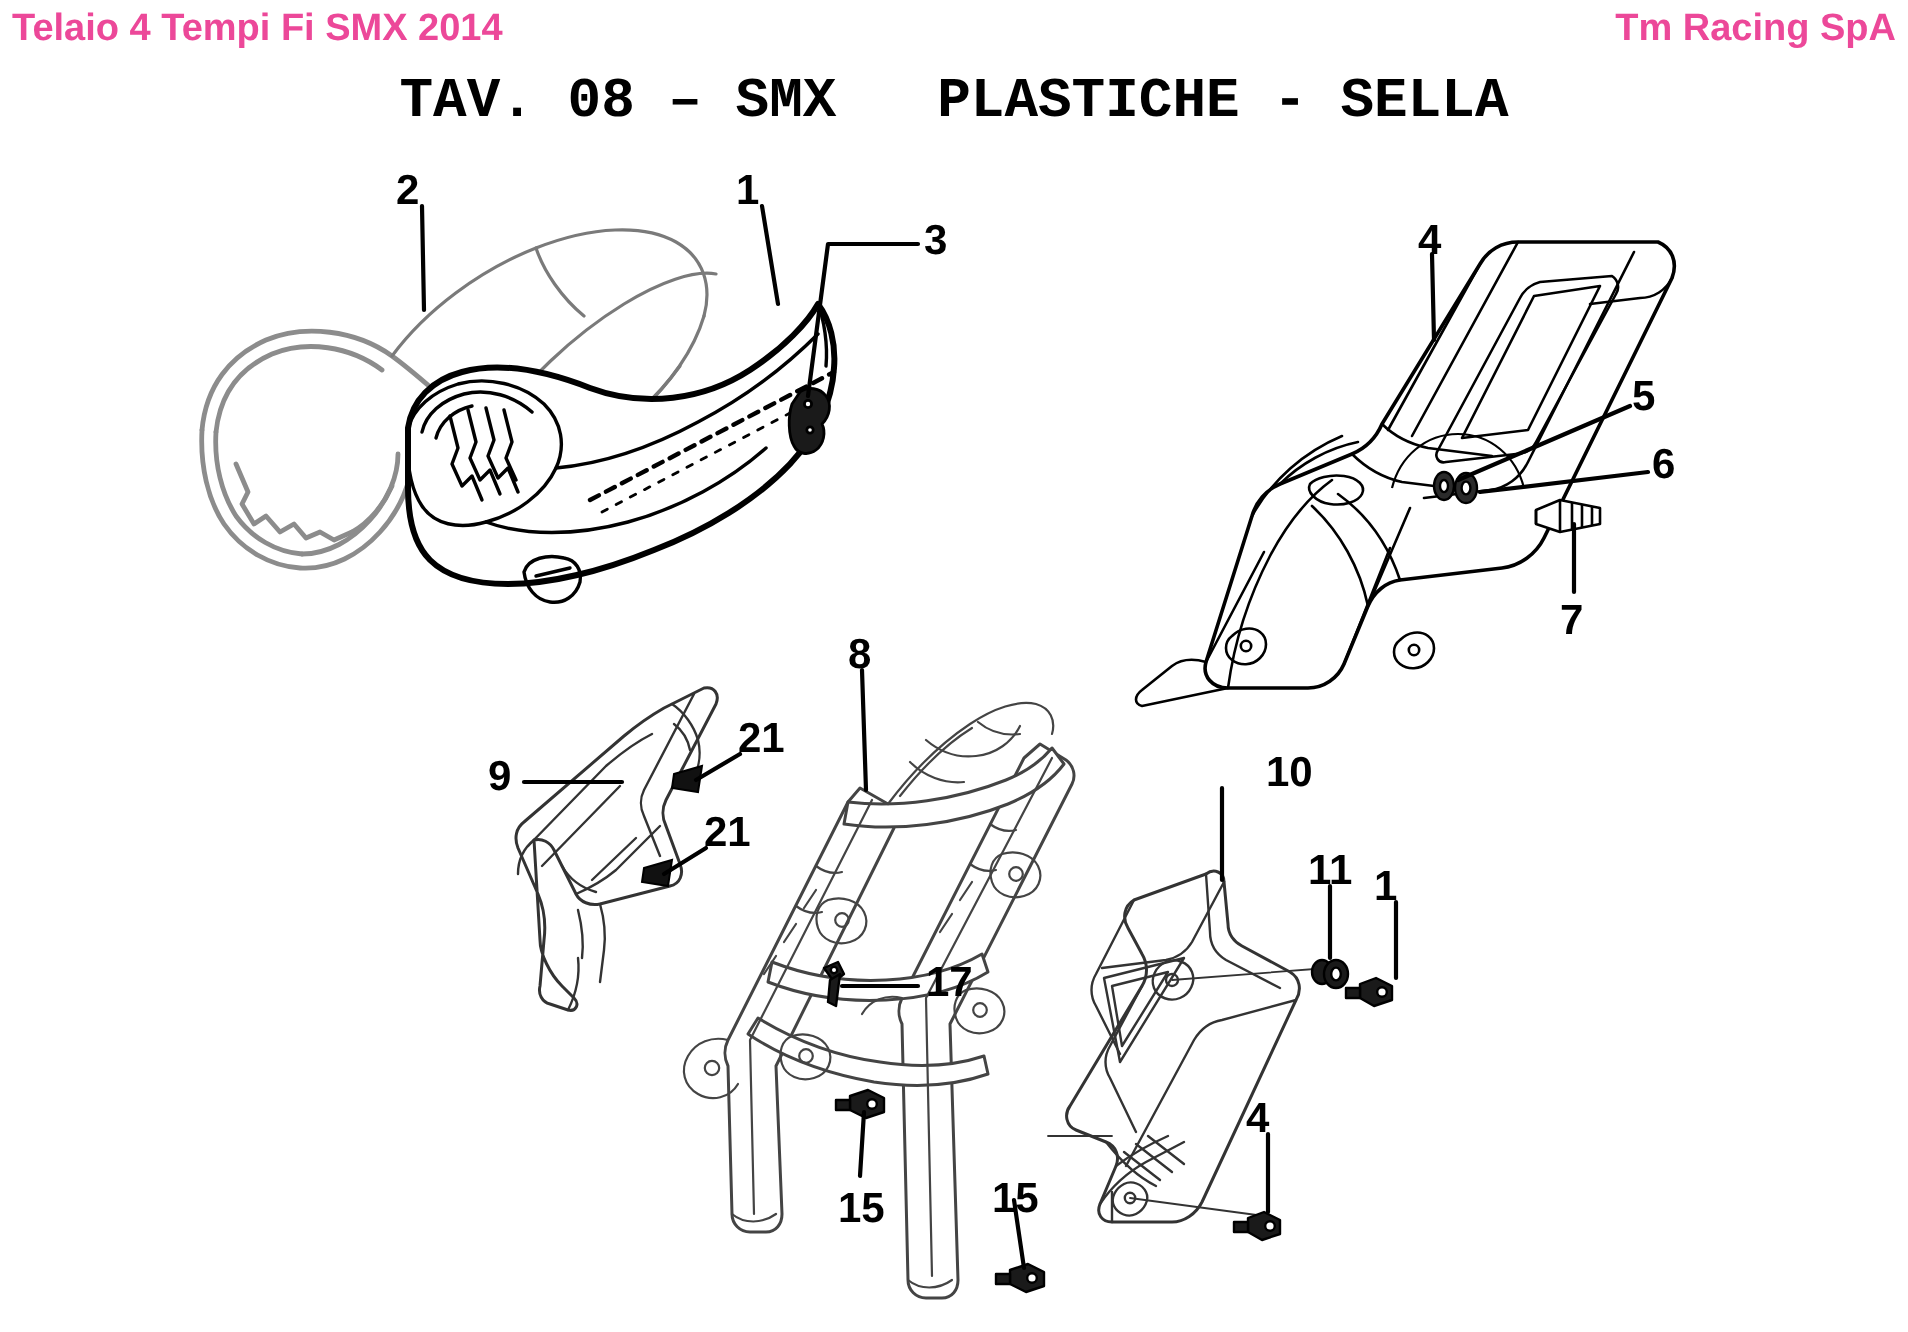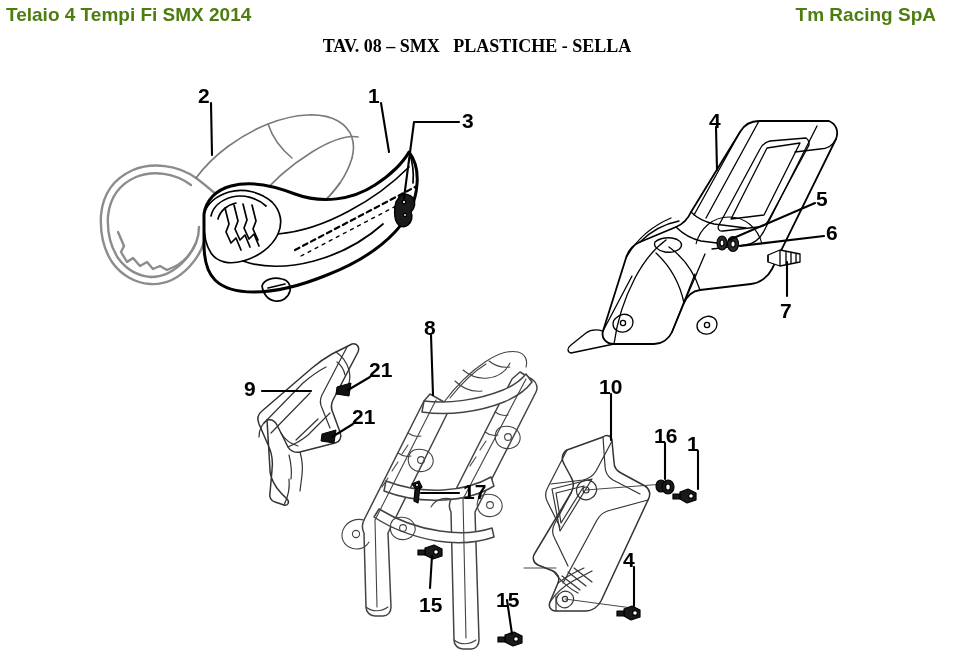--- a/index.html
+++ b/index.html
@@ -15,36 +15,36 @@
     overflow: hidden;
     font-family: "Liberation Sans", sans-serif;
   }
   
   .hdr {
     position: absolute;
     top: 4px;
     font-family: "Liberation Sans", sans-serif;
     font-weight: bold;
     font-size: 19px;
-    color: #4d7c0f;
+    color: #ec4899;
     letter-spacing: 0px;
     white-space: nowrap;
   }
   .hdr-left  { left: 6px; }
-  .hdr-right { right: 18px; margin-left: 32px; }
+  .hdr-right { right: 6px; margin-left: 32px; }
 
   .title {
     position: absolute;
     top: 36px;
     left: 0;
     width: 954px;
     text-align: center;
-    font-family: Liberation Serif, serif;
+    font-family: Liberation Mono, monospace;
     font-weight: bold;
-    font-size: 18px;
+    font-size: 28px;
     color: #000000;
     white-space: pre;
   }
 
   
   #canvas {
     position: absolute;
     left: 0;
     top: 0;
     width: 954px;
@@ -415,22 +415,22 @@
 
   <div class="callout" style="left:368px; top:85px;">1</div>
   <div class="callout" style="left:198px; top:85px;">2</div>
   <div class="callout" style="left:462px; top:110px;">3</div>
   <div class="callout" style="left:709px; top:110px;">4</div>
   <div class="callout" style="left:816px; top:188px;">5</div>
   <div class="callout" style="left:826px; top:222px;">6</div>
   <div class="callout" style="left:780px; top:300px;">7</div>
   <div class="callout" style="left:424px; top:317px;">8</div>
   <div class="callout" style="left:244px; top:378px;">9</div>
-  <div class="callout" style="left:599px; top:376px;">10</div>
-  <div class="callout" style="left:654px; top:425px;">16</div>
+  <div class="callout" style="left:633px; top:376px;">10</div>
+  <div class="callout" style="left:654px; top:425px;">11</div>
   <div class="callout" style="left:687px; top:433px;">1</div>
   <div class="callout" style="left:623px; top:549px;">4</div>
   <div class="callout" style="left:463px; top:481px;">17</div>
   <div class="callout" style="left:419px; top:594px;">15</div>
   <div class="callout" style="left:496px; top:589px;">15</div>
   <div class="callout" style="left:369px; top:359px;">21</div>
   <div class="callout" style="left:352px; top:406px;">21</div>
 
 </div>
 

